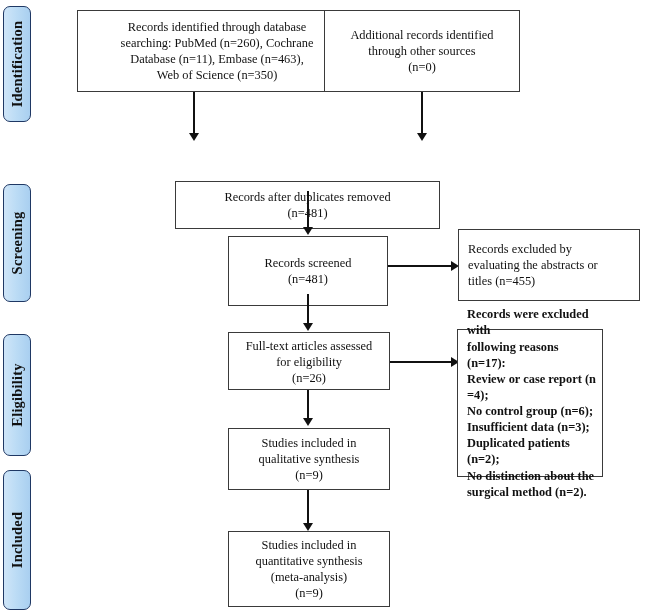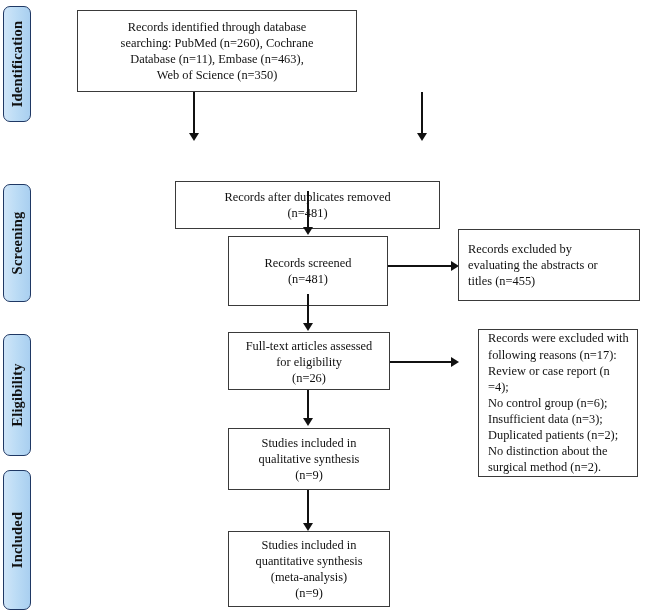--- a/index.html
+++ b/index.html
@@ -117,20 +117,25 @@
     <span class="stage-label">Included</span>
   </div>
 
   <div class="box" style="left:77px; top:10px; width:280px; height:82px;">
     <span class="txt">Records identified through database
 searching: PubMed (n=260), Cochrane
 Database (n=11), Embase (n=463),
 Web of Science (n=350)</span>
   </div>
 
+  <div class="box" style="left:324px; top:10px; width:196px; height:82px;">
+    <span class="txt">Additional records identified
+through other sources
+(n=0)</span>
+  </div>
 
   <div class="vline" style="left:193px; top:92px; height:42px;"></div>
   <div class="arrow-down" style="left:189px; top:133px;"></div>
 
   <div class="vline" style="left:421px; top:92px; height:42px;"></div>
   <div class="arrow-down" style="left:417px; top:133px;"></div>
 
   <div class="box" style="left:175px; top:143px; width:265px; height:48px;margin-top:38px;">
     <span class="txt">Records after duplicates removed
 (n=481)</span>
@@ -158,21 +163,21 @@
 
   <div class="box" style="left:228px; top:332px; width:162px; height:58px;align-items:flex-end;">
     <span class="txt">Full-text articles assessed
 for eligibility
 (n=26)</span>
   </div>
 
   <div class="hline" style="left:390px; top:361px; width:62px;"></div>
   <div class="arrow-right" style="left:451px; top:357px;"></div>
 
-  <div class="box left-text" style="left:478px; top:329px; width:160px; height:148px;">
+  <div class="box left-text" style="left:457px; top:329px; width:146px; height:148px;font-weight:bold;">
     <span class="txt">Records were excluded with
 following reasons (n=17):
 Review or case report (n =4);
 No control group (n=6);
 Insufficient data (n=3);
 Duplicated patients (n=2);
 No distinction about the
 surgical method (n=2).</span>
   </div>
 

